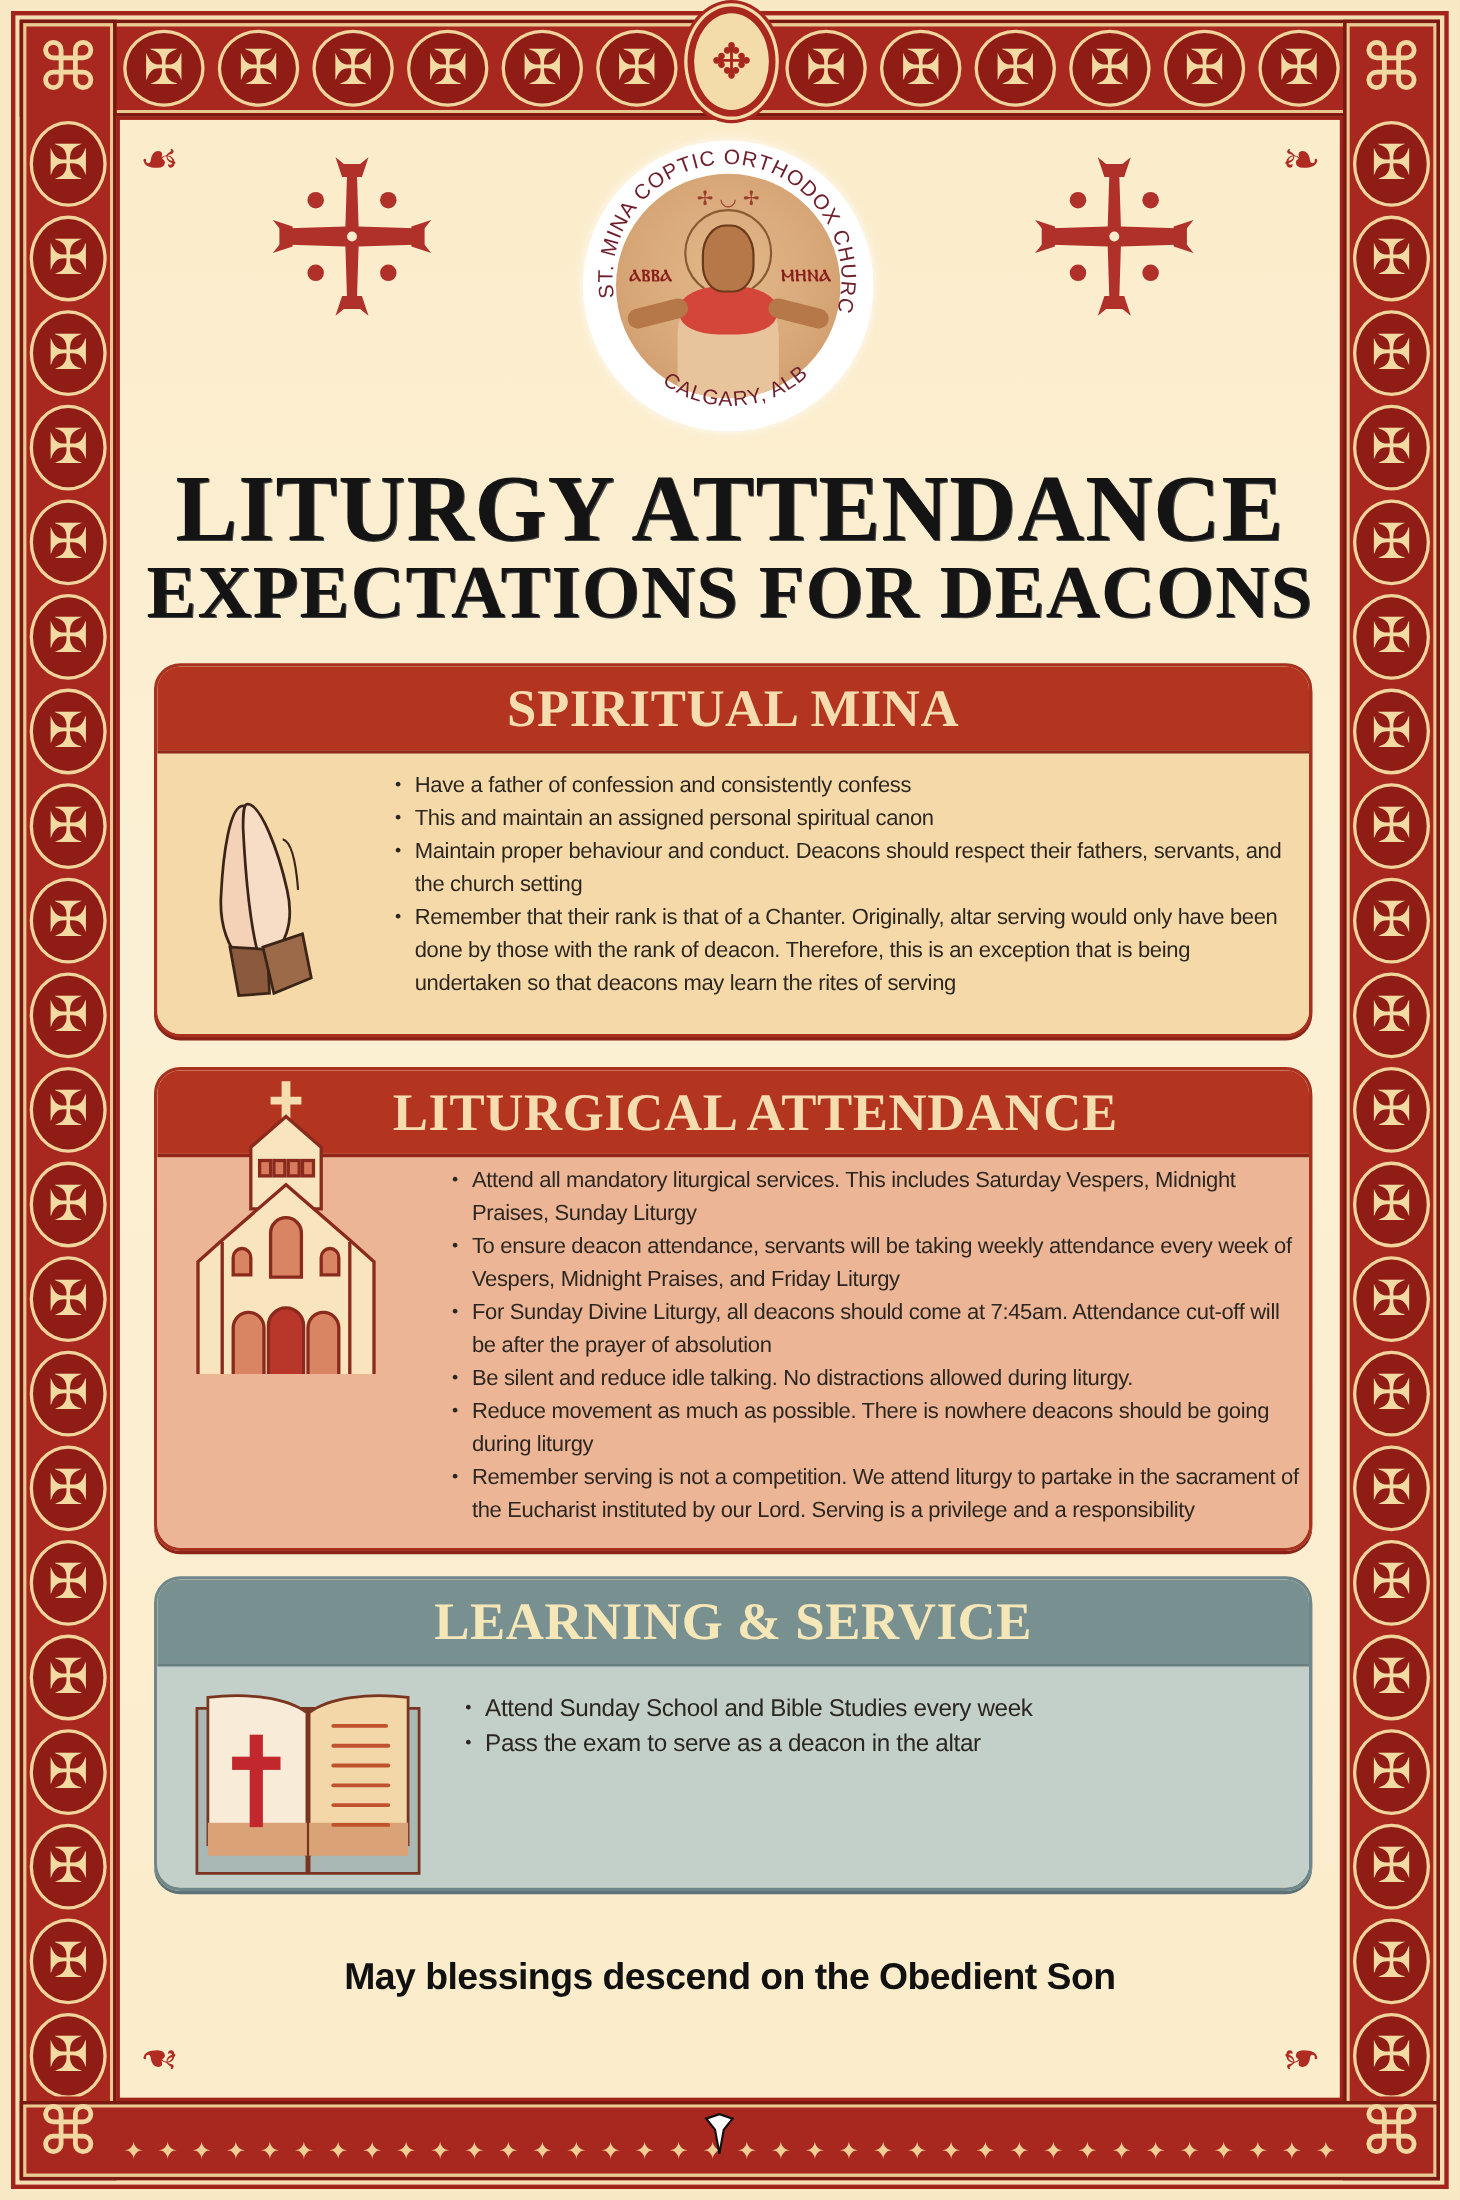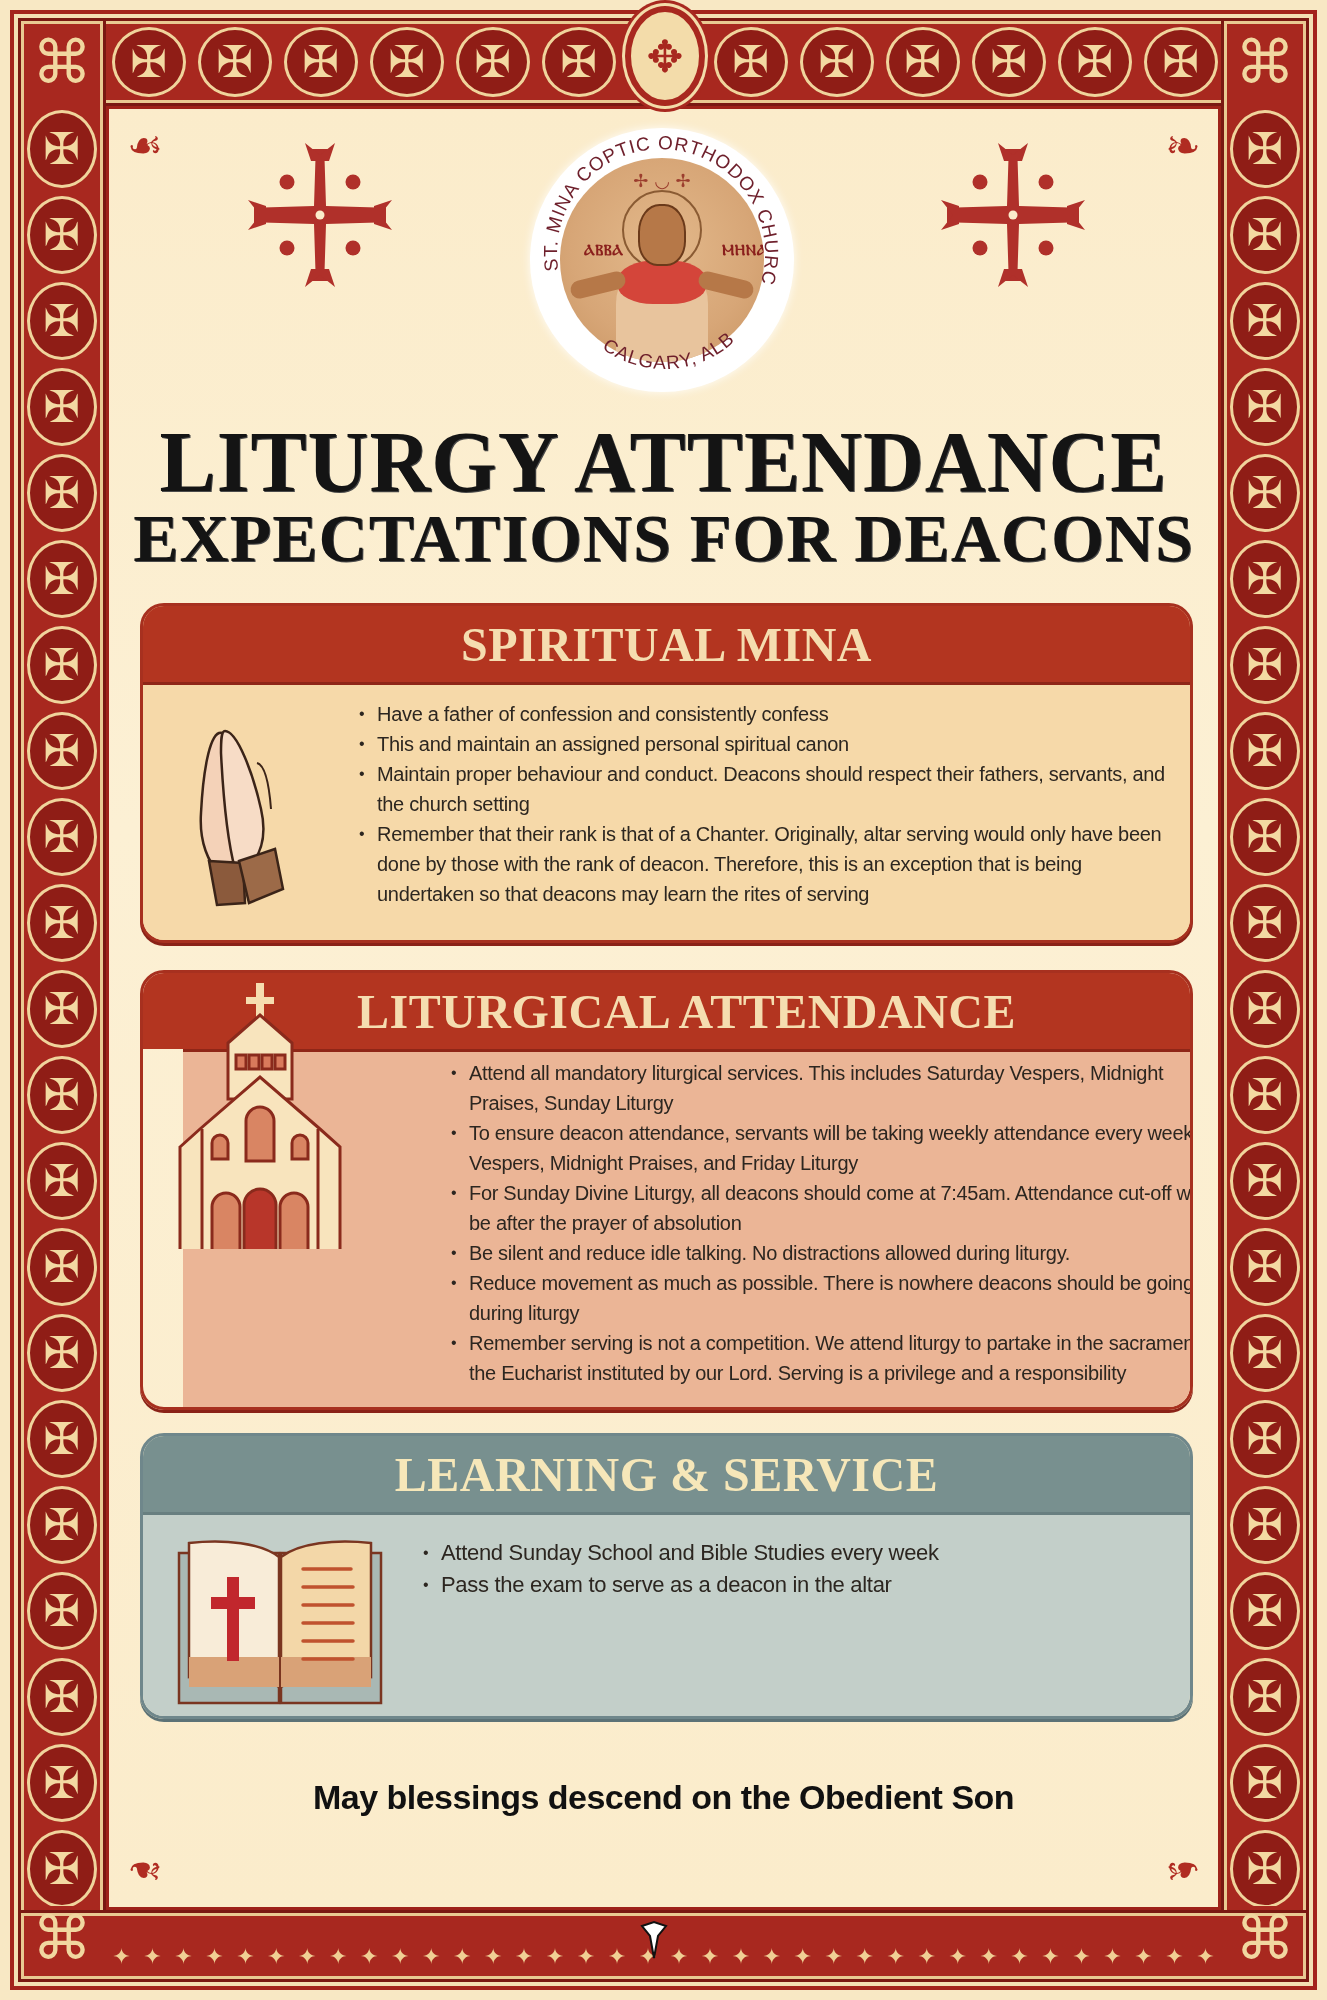--- a/index.html
+++ b/index.html
@@ -105,21 +105,21 @@
     position: absolute; top: 118px; width: 56px; height: 18px; background: #b67848; border-radius: 9px;
   }
   .logo .arm-l { left: 10px; transform: rotate(-14deg); }
   .logo .arm-r { left: 138px; transform: rotate(14deg); }
   .logo .angels {
     position: absolute; left: 60px; top: 12px; width: 84px; height: 24px;
     color: #9c3e2e; font-size: 18px; text-align: center; font-family: "DejaVu Sans", sans-serif;
   }
   .logo .name-l, .logo .name-r {
     position: absolute; top: 84px; color: #8a1f1c; font-family: Liberation Mono, monospace;
-    font-weight: bold; font-size: 15px; letter-spacing: 0.5px; margin-left: 12px;
+    font-weight: bold; font-size: 15px; letter-spacing: 0.5px;
   }
   .logo .name-l { left: 12px; }
   .logo .name-r { left: 150px; }
   .logo svg.ringtext { position: absolute; left: 0; top: 0; width: 264px; height: 264px; }
   .ringtext text { font-family: "Liberation Sans", sans-serif; font-size: 19px; fill: #6e1f2b; letter-spacing: 1px; }
 
   .title {
     position: absolute; left: 106px; width: 1115px; text-align: center; color: #141414;
     font-family: "Liberation Serif", serif; font-weight: bold; letter-spacing: 1px;
     text-shadow: 1px 1px 0 #4a4a4a;
@@ -147,21 +147,21 @@
     content: "•"; position: absolute; left: 0; top: 0; font-size: 16px; color: #2c2620;
   }
 
   .sec-spiritual { top: 603px; height: 340px; background: #f6d8a8; }
   .sec-spiritual .header { background: #b33520; }
   .sec-spiritual .body { height: 258px; background: #f6d9a9; border-top: 3px solid #8f2617; }
   .sec-spiritual ul { left: 216px; top: 14px; width: 810px; }
 
   .sec-liturgical { top: 970px; height: 440px; }
   .sec-liturgical .header { background: #b33520; padding-left: 40px; }
-  .sec-liturgical .body { height: 400px; background: #ebb596; border-top: 3px solid #8f2617; margin-left: 40px; }
+  .sec-liturgical .body { height: 400px; background: #ebb596; border-top: 3px solid #8f2617; }
   .sec-liturgical ul { left: 268px; top: 6px; width: 770px; }
 
   .sec-learning { top: 1433px; height: 286px; border-color: #6f878b; box-shadow: 0 3px 0 #5c7276; }
   .sec-learning .header { background: #78908f; color: #f6e7b9; }
   .sec-learning .body { height: 204px; background: #c3cfc9; border-top: 3px solid #687f80; }
   .sec-learning ul { left: 280px; top: 22px; width: 760px; }
   .sec-learning li { font-size: 22px; line-height: 32px; }
 
   .icon-box { position: absolute; }
 

